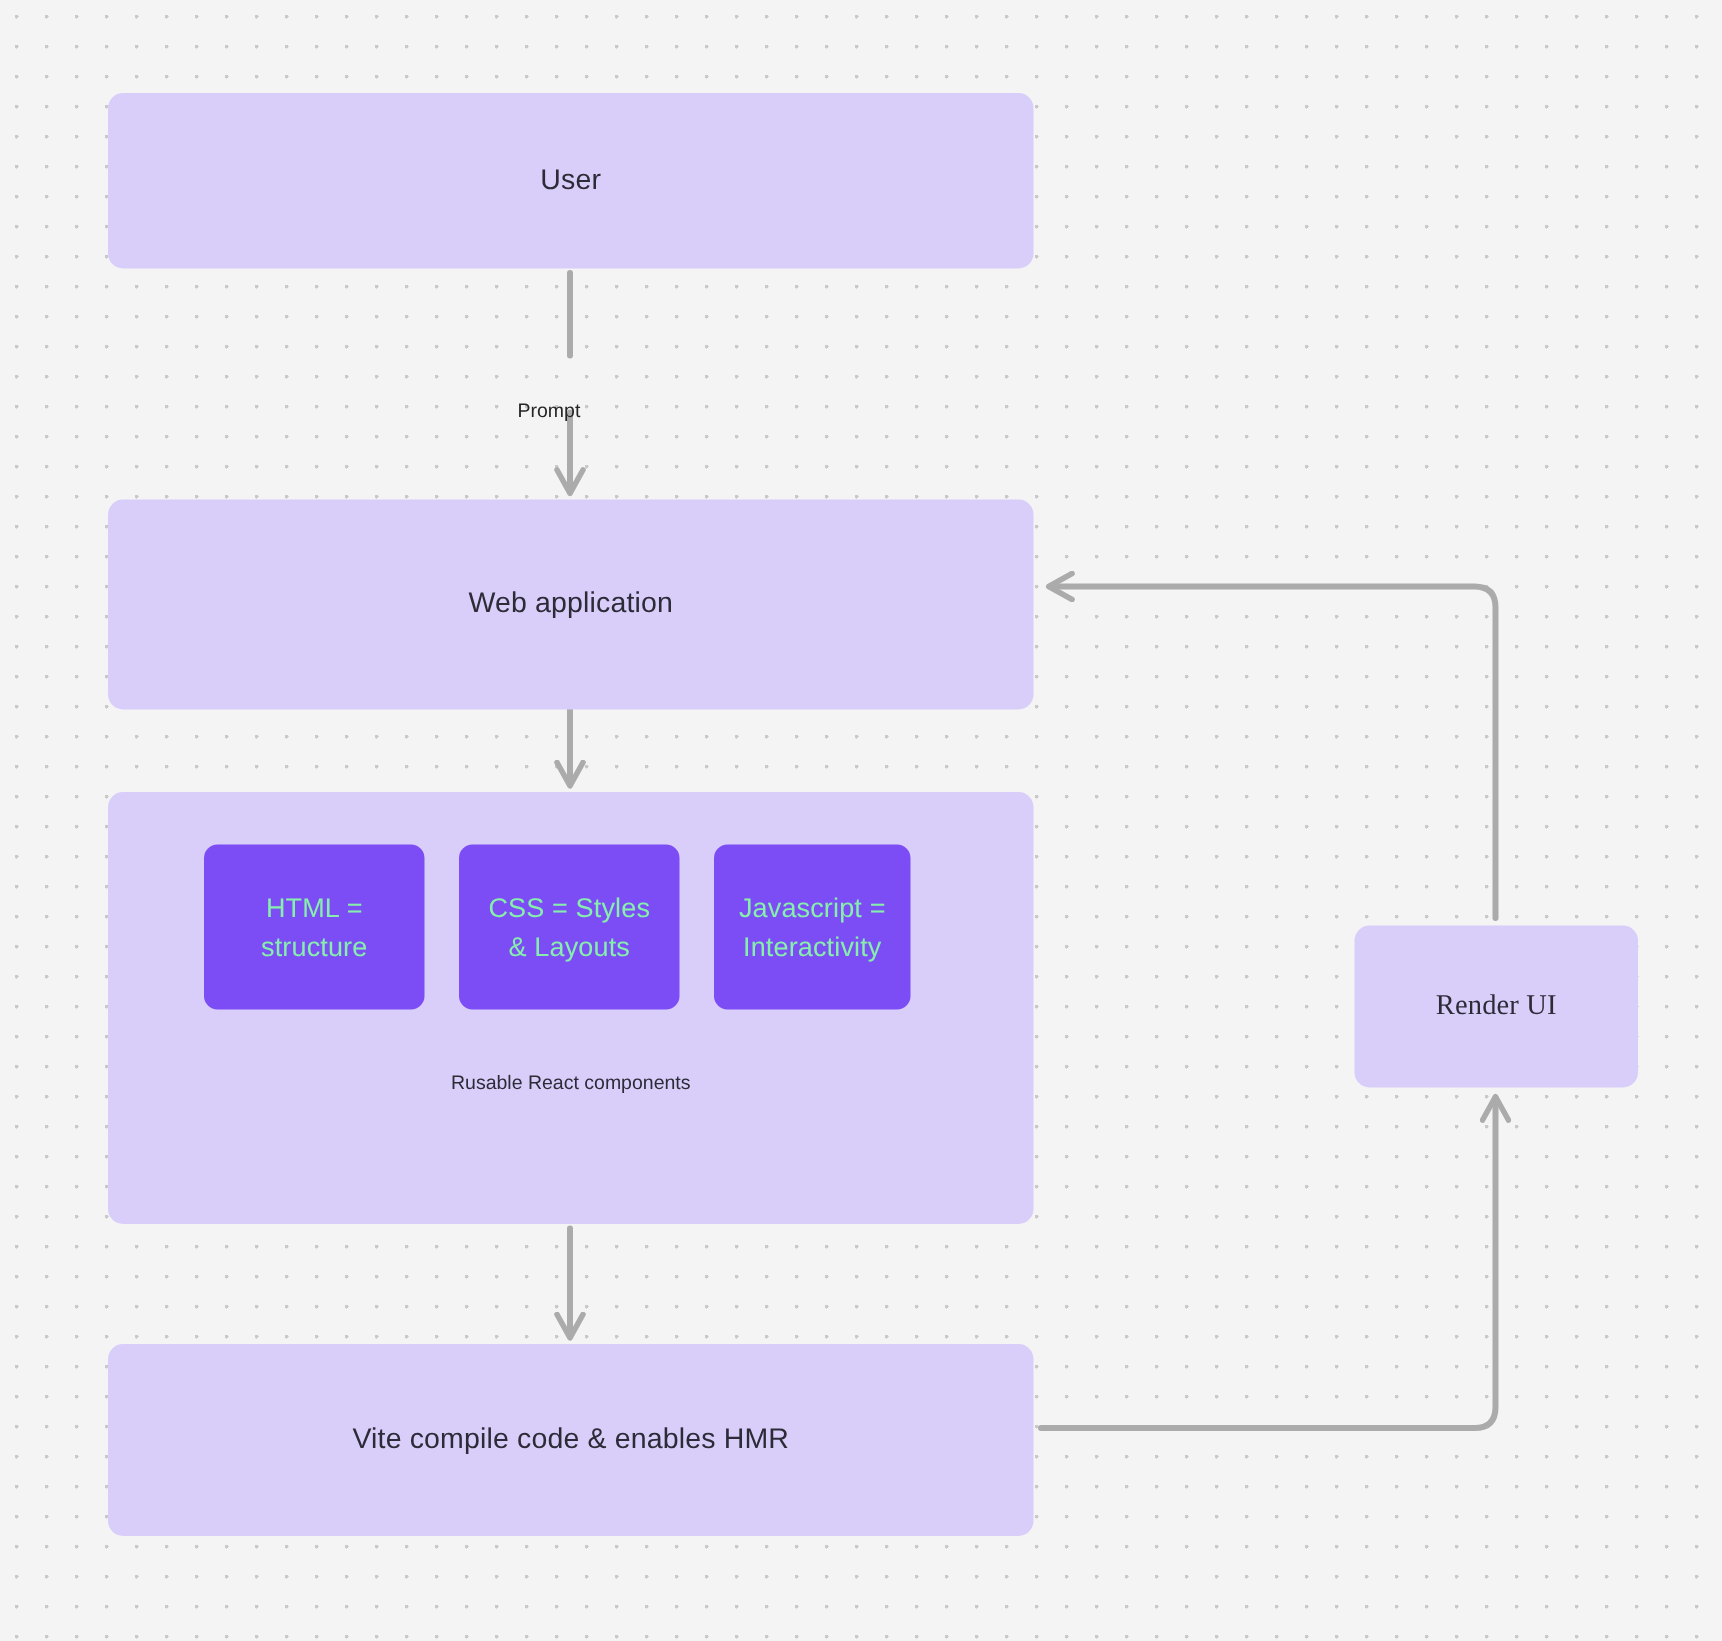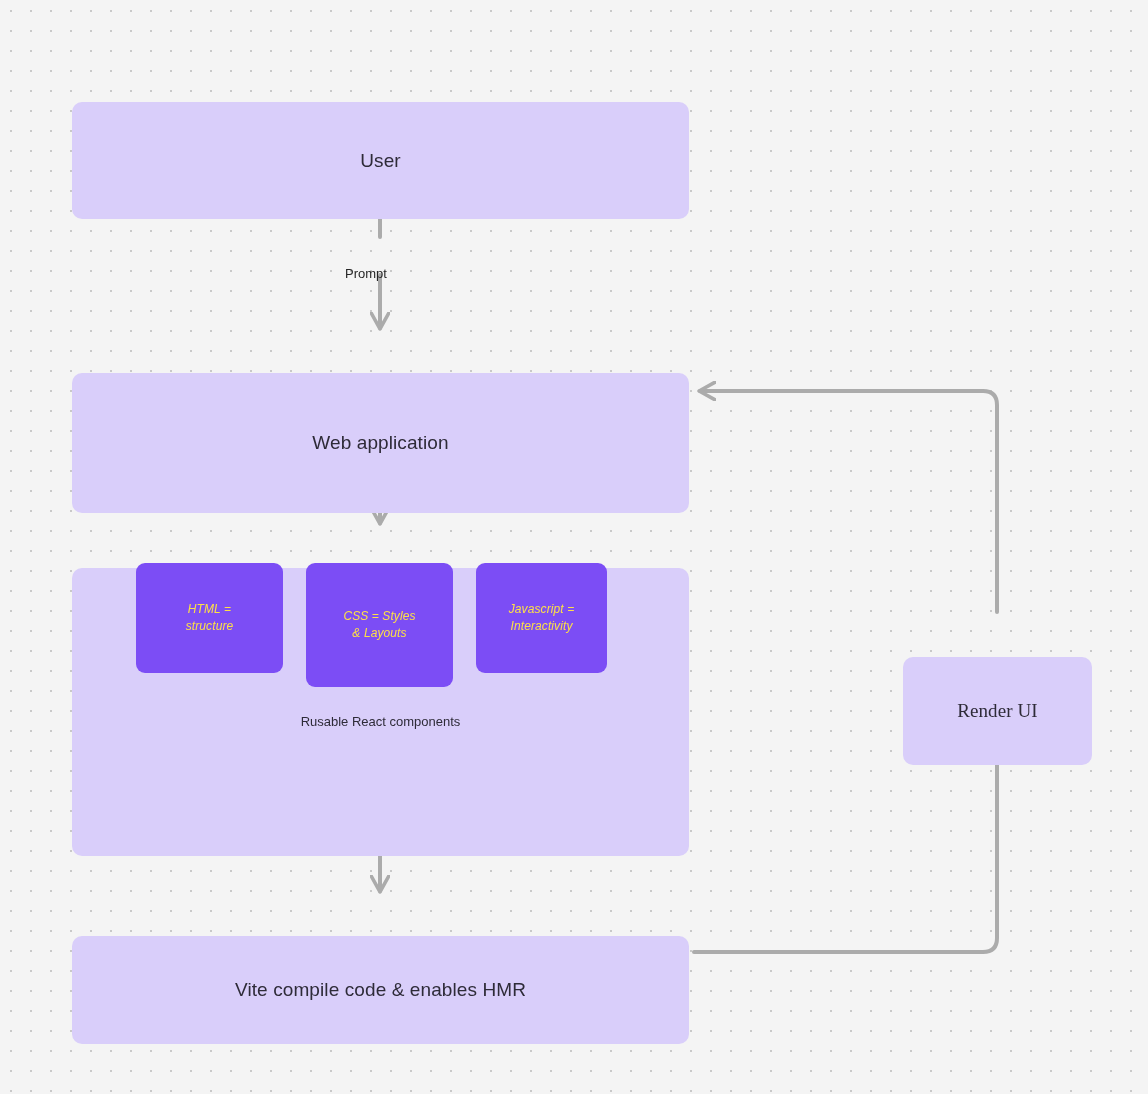--- a/index.html
+++ b/index.html
@@ -30,38 +30,36 @@
     justify-content: center;
     text-align: center;
     color: #2E2B38;
     font-size: 19px;
     line-height: 1.45;
     letter-spacing: 0.1px;
     user-select: none;
   }
   .node-light {
     background: #D9CEFA;
-    margin-top: 40px;
   }
   .node-strong {
     background: #7C4DF5;
-    color: #fde047;
+    color: #86efac;
     border-radius: 9px;
-    font-size: 12px;
-    font-style: italic;
+    font-size: 18px;
   }
   
   #node-user        { left: 72px;  top: 62px;  width: 617px; height: 117px; }
   #node-webapp      { left: 72px;  top: 333px; width: 617px; height: 140px; }
   #node-components  { left: 72px;  top: 528px; width: 617px; height: 288px; }
-  #node-vite        { left: 72px;  top: 896px; width: 617px; height: 108px; }
+  #node-vite        { left: 72px;  top: 896px; width: 617px; height: 128px; }
   #node-renderui    { left: 903px; top: 617px; width: 189px; height: 108px; font-family: Liberation Serif, serif; }
 
   #node-html        { left: 136px; top: 563px; width: 147px; height: 110px; }
-  #node-css         { left: 306px; top: 563px; width: 147px; height: 124px; }
+  #node-css         { left: 306px; top: 563px; width: 147px; height: 110px; }
   #node-js          { left: 476px; top: 563px; width: 131px; height: 110px; }
 
   .group-caption {
     position: absolute;
     left: 72px;
     top: 714px;
     width: 617px;
     text-align: center;
     color: #2E2B38;
     font-size: 13px;

